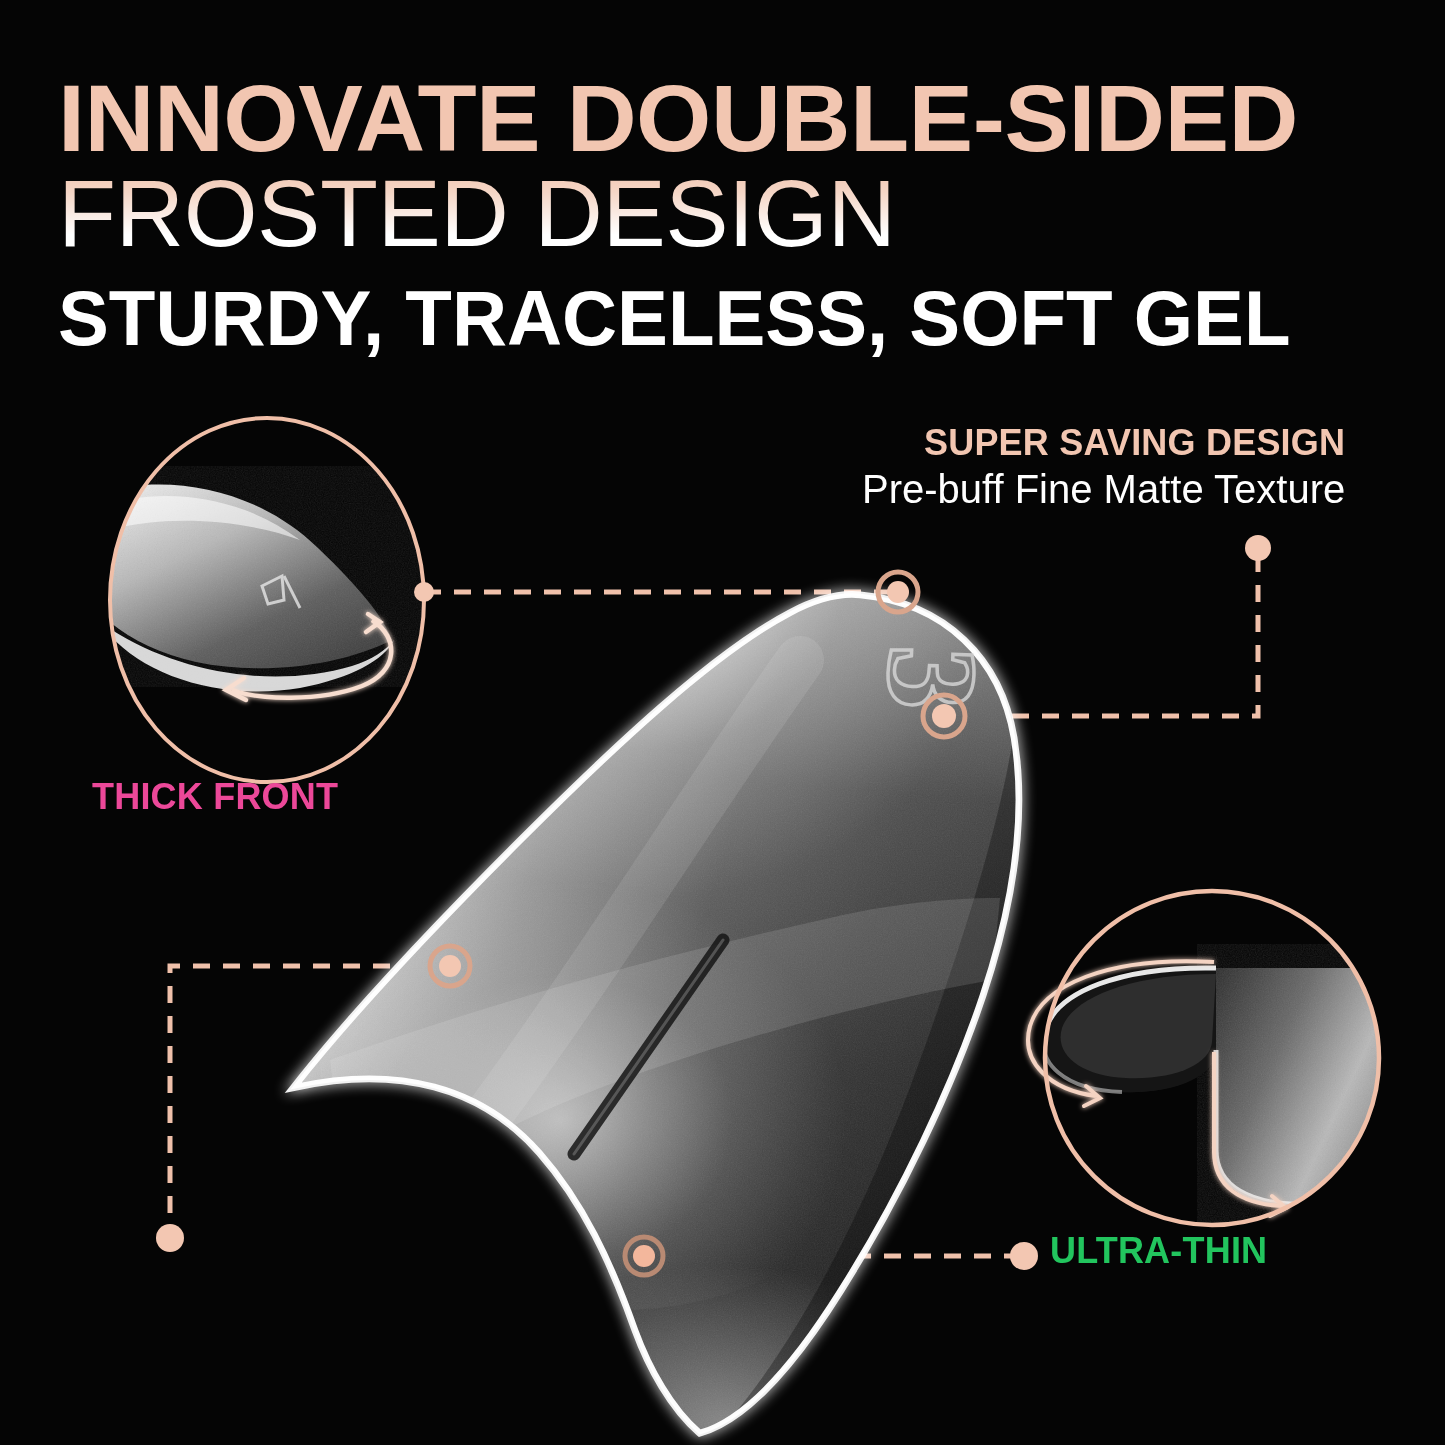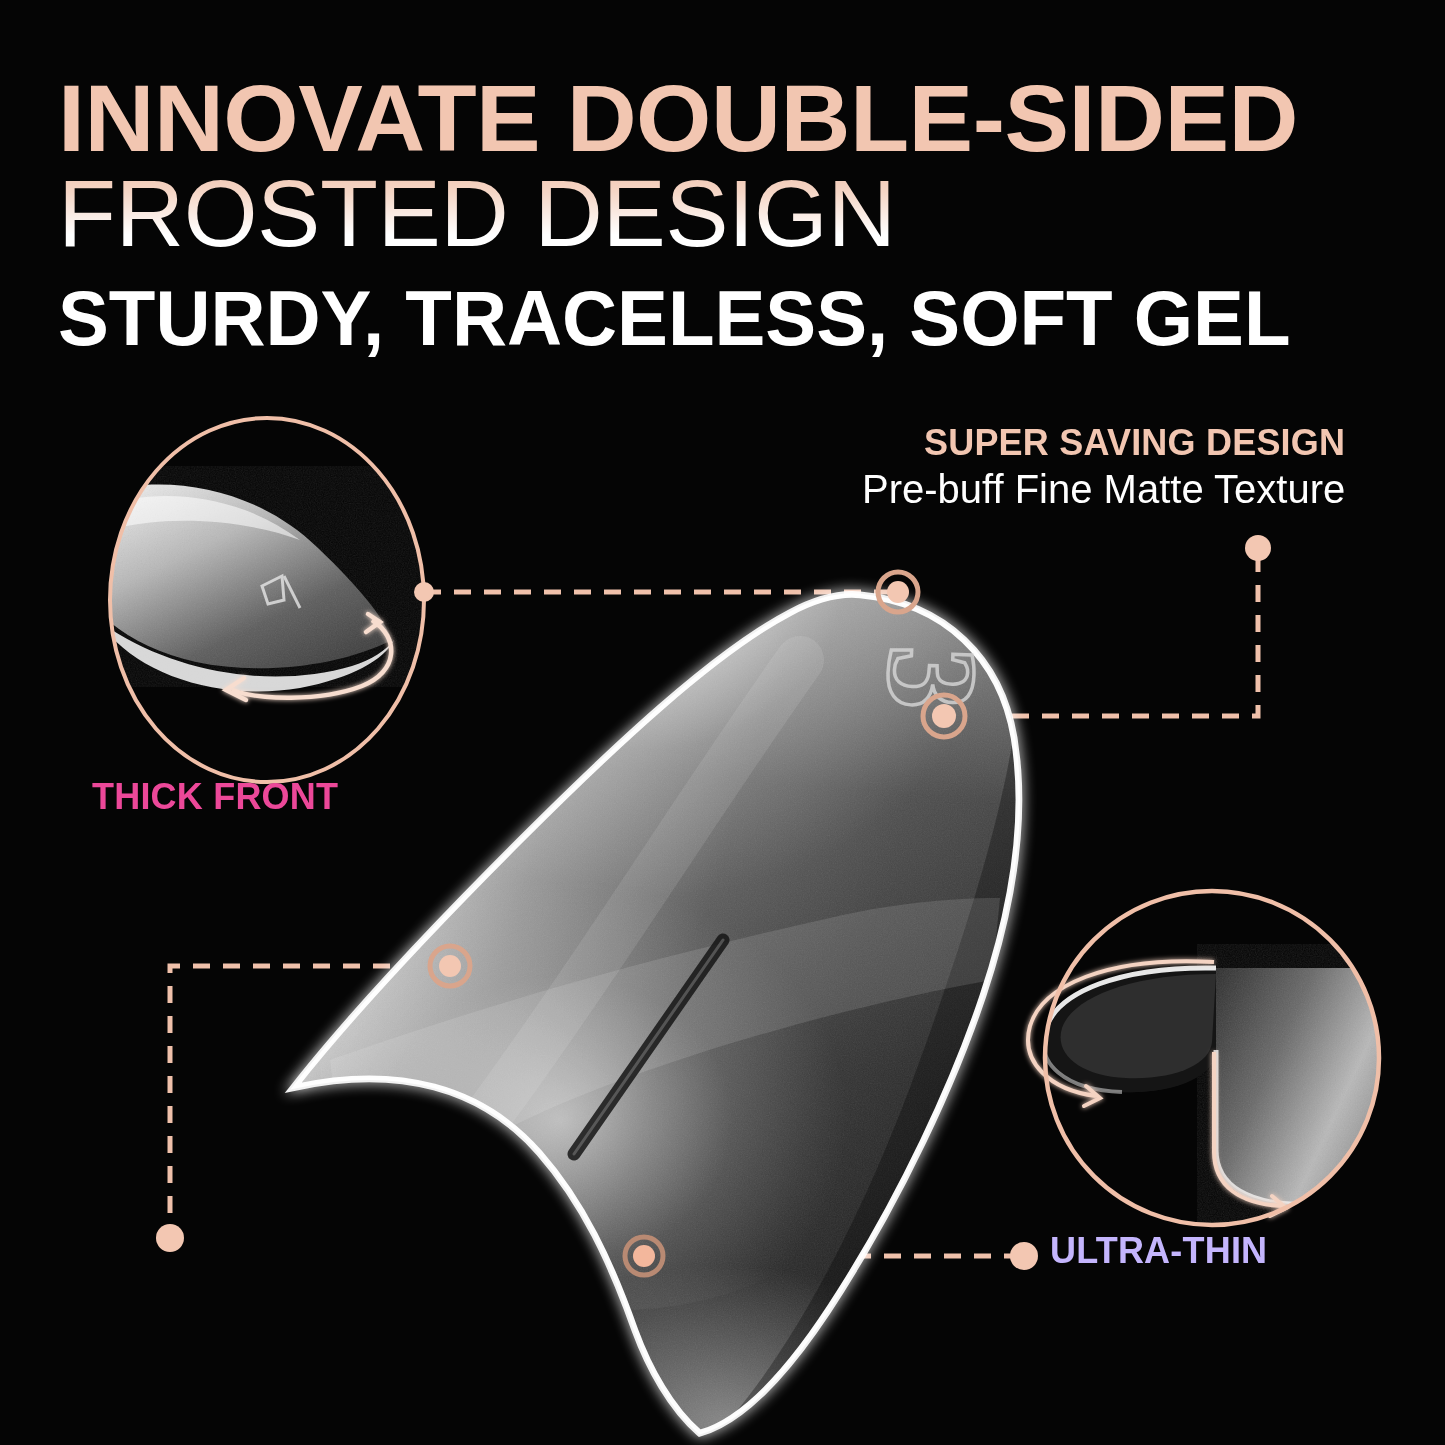--- a/index.html
+++ b/index.html
@@ -328,16 +328,16 @@
     <div class="co-title" style="color:#f2c6b1">SUPER SAVING DESIGN</div>
     <div class="co-sub">Pre-buff Fine Matte Texture</div>
   </div>
 
   <div class="callout co-thick">
     <div class="co-title" style="color:#ec4899">THICK FRONT</div>
   </div>
 
 
   <div class="callout co-ultra">
-    <div class="co-title" style="color:#c4b5fd">ULTRA-THIN</div>
+    <div class="co-title" style="color:#22c55e">ULTRA-THIN</div>
   </div>
 
 </div>
 
 </body></html>

